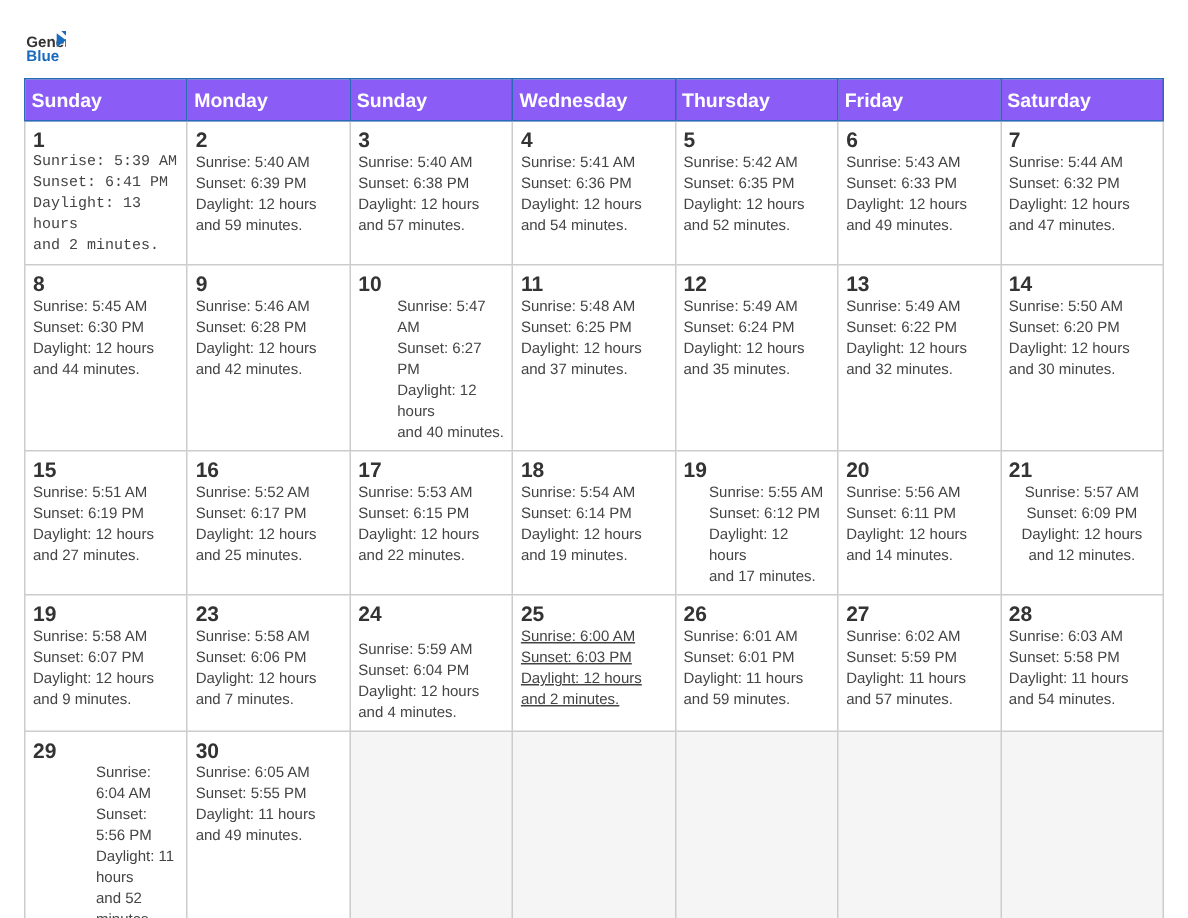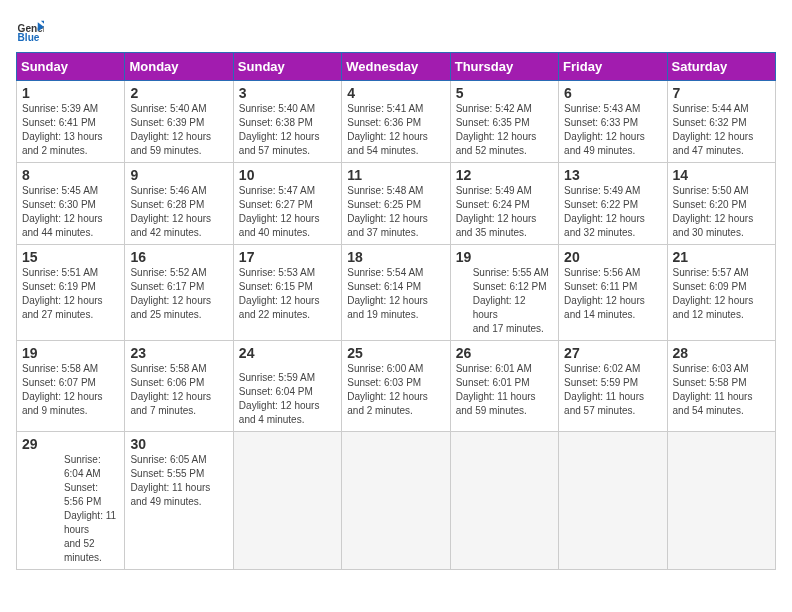--- a/index.html
+++ b/index.html
@@ -36,21 +36,21 @@
     .location {
       font-size: 16px;
       color: #555;
     }
     table {
       width: 100%;
       border-collapse: collapse;
       table-layout: fixed;
     }
     th {
-      background: #a21caf;
+      background: #8b5cf6;
       color: #fff;
       font-size: 13px;
       font-weight: bold;
       padding: 6px 4px;
       text-align: left;
       border: 1px solid #2a6bb5;
     }
     td {
       border: 1px solid #ccc;
       vertical-align: top;
@@ -103,21 +103,21 @@
         <th>Wednesday</th>
         <th>Thursday</th>
         <th>Friday</th>
         <th>Saturday</th>
       </tr>
   </thead>
   <tbody id="calendar-body">
       <tr>
         <td>
           <span class="day-num">1</span>
-          <div class="day-info" style="white-space: pre-line;">Sunrise: 5:39 AM
+          <div class="day-info" style="white-space: pre-line; font-family: Liberation Mono, monospace;">Sunrise: 5:39 AM
 Sunset: 6:41 PM
 Daylight: 13 hours
 and 2 minutes.</div>
         </td>
         <td>
           <span class="day-num">2</span>
           <div class="day-info" style="white-space: pre-line;">Sunrise: 5:40 AM
 Sunset: 6:39 PM
 Daylight: 12 hours
 and 59 minutes.</div>
@@ -168,21 +168,21 @@
         </td>
         <td>
           <span class="day-num">9</span>
           <div class="day-info" style="white-space: pre-line;">Sunrise: 5:46 AM
 Sunset: 6:28 PM
 Daylight: 12 hours
 and 42 minutes.</div>
         </td>
         <td>
           <span class="day-num">10</span>
-          <div class="day-info" style="white-space: pre-line;">Sunrise: 5:47 AM
+          <div class="day-info" style="white-space: pre-line; margin-left: 26px;">Sunrise: 5:47 AM
 Sunset: 6:27 PM
 Daylight: 12 hours
 and 40 minutes.</div>
         </td>
         <td>
           <span class="day-num">11</span>
           <div class="day-info" style="white-space: pre-line;">Sunrise: 5:48 AM
 Sunset: 6:25 PM
 Daylight: 12 hours
 and 37 minutes.</div>
@@ -247,21 +247,21 @@
         </td>
         <td>
           <span class="day-num">20</span>
           <div class="day-info" style="white-space: pre-line;">Sunrise: 5:56 AM
 Sunset: 6:11 PM
 Daylight: 12 hours
 and 14 minutes.</div>
         </td>
         <td>
           <span class="day-num">21</span>
-          <div class="day-info" style="white-space: pre-line;">Sunrise: 5:57 AM
+          <div class="day-info" style="white-space: pre-line; text-align: center;">Sunrise: 5:57 AM
 Sunset: 6:09 PM
 Daylight: 12 hours
 and 12 minutes.</div>
         </td>
       </tr>
       <tr>
         <td>
           <span class="day-num">19</span>
           <div class="day-info" style="white-space: pre-line;">Sunrise: 5:58 AM
 Sunset: 6:07 PM
@@ -277,21 +277,21 @@
         </td>
         <td>
           <span class="day-num">24</span>
           <div class="day-info" style="white-space: pre-line; margin-top: 10px;">Sunrise: 5:59 AM
 Sunset: 6:04 PM
 Daylight: 12 hours
 and 4 minutes.</div>
         </td>
         <td>
           <span class="day-num">25</span>
-          <div class="day-info" style="white-space: pre-line;">Sunrise: 6:00 AM
+          <div class="day-info" style="white-space: pre-line; text-decoration: underline;">Sunrise: 6:00 AM
 Sunset: 6:03 PM
 Daylight: 12 hours
 and 2 minutes.</div>
         </td>
         <td>
           <span class="day-num">26</span>
           <div class="day-info" style="white-space: pre-line;">Sunrise: 6:01 AM
 Sunset: 6:01 PM
 Daylight: 11 hours
 and 59 minutes.</div>

